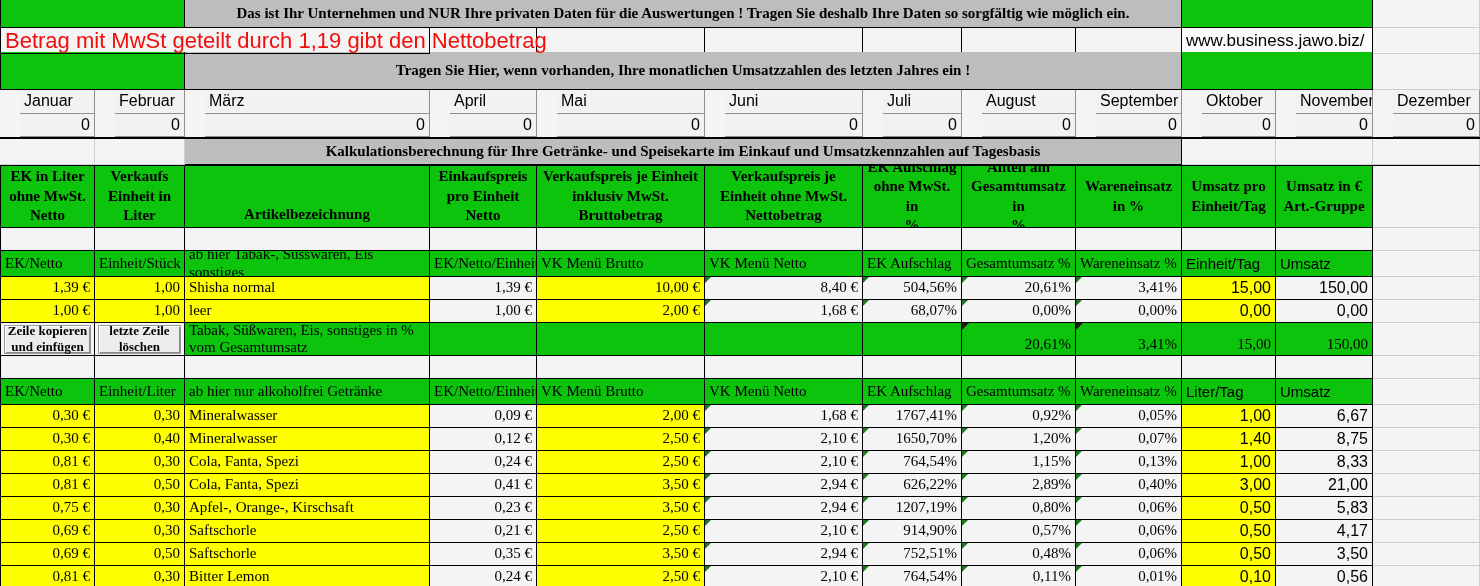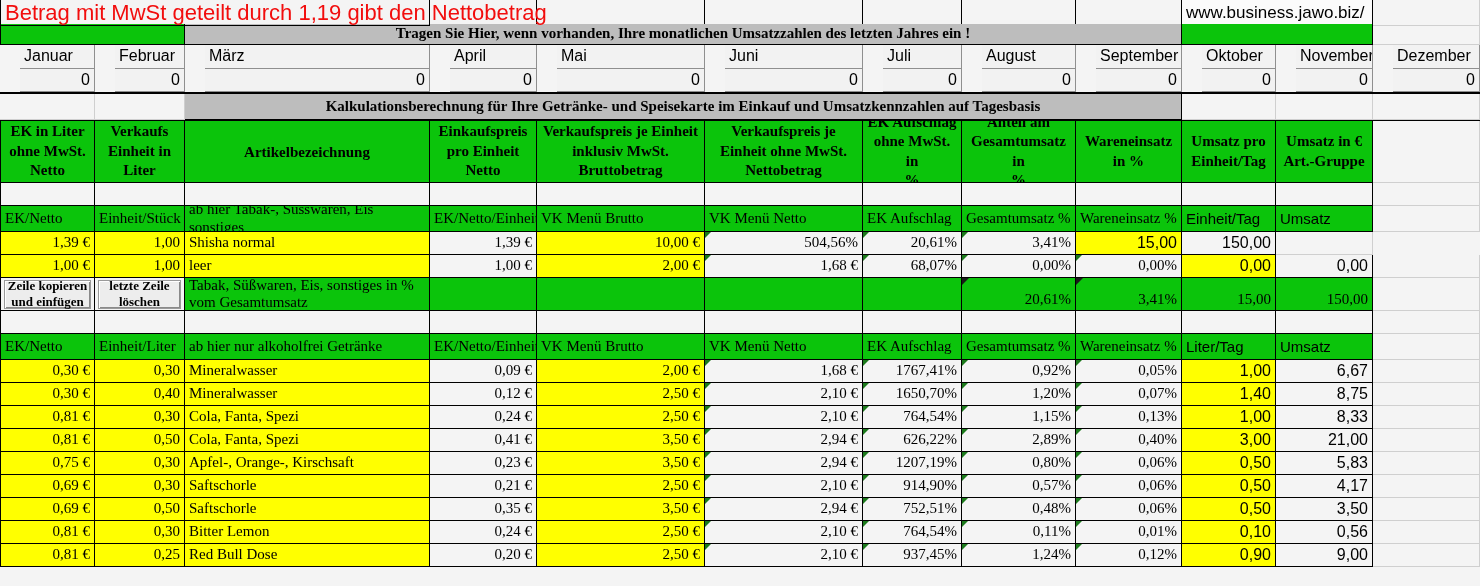--- a/index.html
+++ b/index.html
@@ -1,58 +1,64 @@
 <!DOCTYPE html>
 <html><head>
 <meta charset="utf-8">
 <style>
   html,body{margin:0;padding:0;background:#fff;}
   .sheet{width:1480px;height:586px;background:#f4f4f4;position:relative;overflow:hidden;
          font-family:"Liberation Serif",serif;color:#000;}
   .r{display:grid;grid-template-columns:95px 90px 245px 107px 168px 158px 99px 114px 106px 94px 97px 107px;}
-  .h28{height:28px}.h24{height:24px}.h21{height:21px}.h23{height:23px}.h22{height:26px}.h62{height:62px}.h39{height:33px}
+  .h28{height:28px}.h24{height:24px}.h21{height:38px}.h23{height:23px}.h22{height:26px}.h62{height:62px}.h39{height:33px}
   .c{position:relative;box-sizing:border-box;display:flex;align-items:center;padding:0 4px;
      font-size:15px;overflow:hidden;line-height:1.15;}
   .b{border-right:1px solid #000;border-bottom:1px solid #000;}
   .r>.b:first-child{border-left:1px solid #000;}
   .bt{border-top:1px solid #000;}
   .gl{border-right:1px solid #cfcfcf;border-bottom:1px solid #cfcfcf;}
   .ml{border-right:1px solid #8f8f8f;border-bottom:1px solid #8f8f8f;background:#f2f2f2;margin-left:20px;}
   .thick{border-bottom:2px solid #000;}
   .green{background:#0bc40b;}
   .yellow{background:#ffff00;}
   .gray{background:#bdbdbd;}
   .plain{background:#f4f4f4;}
   .white{background:#fbfbfb;}
   .right{justify-content:flex-end;text-align:right;}
   .left{justify-content:flex-start;text-align:left;}
   .center{justify-content:center;text-align:center;}
   .bot{align-items:flex-end;padding-bottom:2px;}
   .bold{font-weight:bold;}
   .sans{font-family:"Liberation Sans",sans-serif;}.sz16{font-size:16px}.sz17{font-size:17px}.sz19{font-size:22px}
   .hd{font-weight:bold;justify-content:center;text-align:center;white-space:pre-line;line-height:1.3;align-items:center;}
-  .hd.bottom{align-items:flex-end;padding-bottom:20px;}
+  .hd.bottom{align-items:flex-end;padding-bottom:3px;}
   .prewrap{white-space:pre-line;}
   .nowrap{white-space:nowrap;overflow:visible;z-index:3;}
   .sp2{grid-column:span 2}.sp3{grid-column:span 3}.sp7{grid-column:span 7}
   .tri::before{content:"";position:absolute;top:0;left:0;width:0;height:0;
      border-top:6px solid #1c7a1c;border-right:6px solid transparent;}
   .trib::before{content:"";position:absolute;top:0;left:0;width:0;height:0;
      border-top:7px solid #1a1a1a;border-right:7px solid transparent;}
   .xbtn{width:calc(100% - 6px);height:calc(100% - 5px);margin:2px 3px;background:#ededed;
      border:1px solid #9a9a9a;box-shadow:inset 1px 1px 0 #ffffff,inset -1px -1px 0 #8a8a8a;
      display:flex;align-items:center;justify-content:center;text-align:center;
      font-weight:bold;font-size:13px;line-height:1.2;cursor:pointer;}
   .note{color:#f20d0d;}
 </style>
 </head>
 <body>
 
 <div class="sheet">
 
+  <div class="r h28">
+    <div class="c b green sp2"></div>
+    <div class="c b gray sp7 center bold">Das ist Ihr Unternehmen und NUR Ihre privaten Daten für die Auswertungen ! Tragen Sie deshalb Ihre Daten so sorgfältig wie möglich ein.</div>
+    <div class="c b green sp2"></div>
+    <div class="c gl"></div>
+  </div>
 
   <div class="r h24">
     <div class="c b sp3 left sans sz19 note nowrap">Betrag mit MwSt geteilt durch 1,19 gibt den  Nettobetrag</div>
     <div class="c b"></div>
     <div class="c b"></div>
     <div class="c b"></div>
     <div class="c b"></div>
     <div class="c b"></div>
     <div class="c b"></div>
     <div class="c b white sp2 left sans sz17">www.business.jawo.biz/</div>
@@ -170,20 +176,21 @@
   </div>
 
   <div>
 
       <div class="r h23">
         <div class="c b yellow right">1,39 €</div>
         <div class="c b yellow right">1,00</div>
         <div class="c b yellow left">Shisha normal</div>
         <div class="c b plain right">1,39 €</div>
         <div class="c b yellow right">10,00 €</div>
+        <div class="c b plain right tri">8,40 €</div>
         <div class="c b plain right tri">504,56%</div>
         <div class="c b plain right tri">20,61%</div>
         <div class="c b plain right tri">3,41%</div>
         <div class="c b yellow right sans sz16">15,00</div>
         <div class="c b plain right sans sz16">150,00</div>
         <div class="c gl"></div>
       </div>
 
       <div class="r h23">
         <div class="c b yellow right">1,00 €</div>

